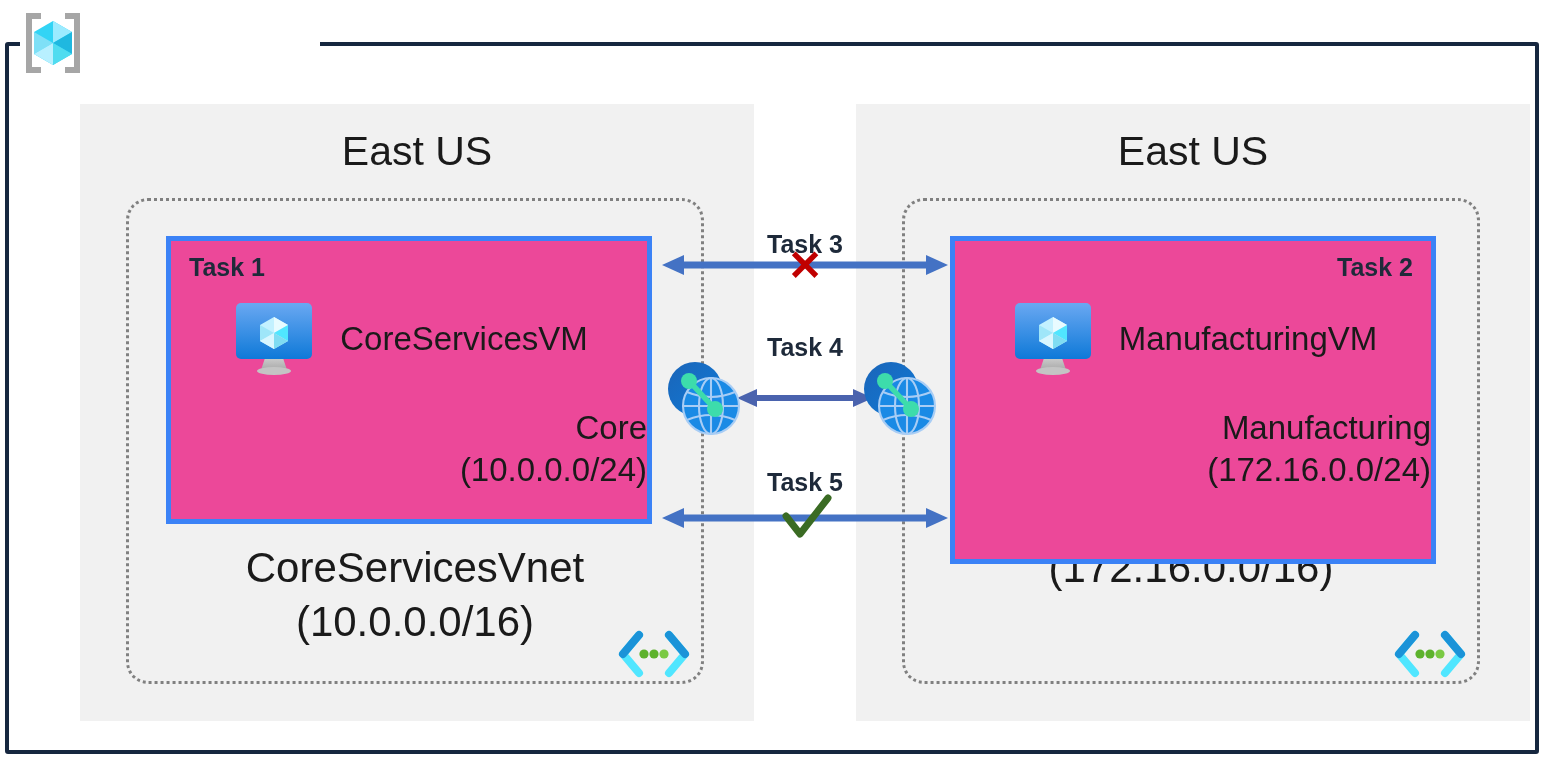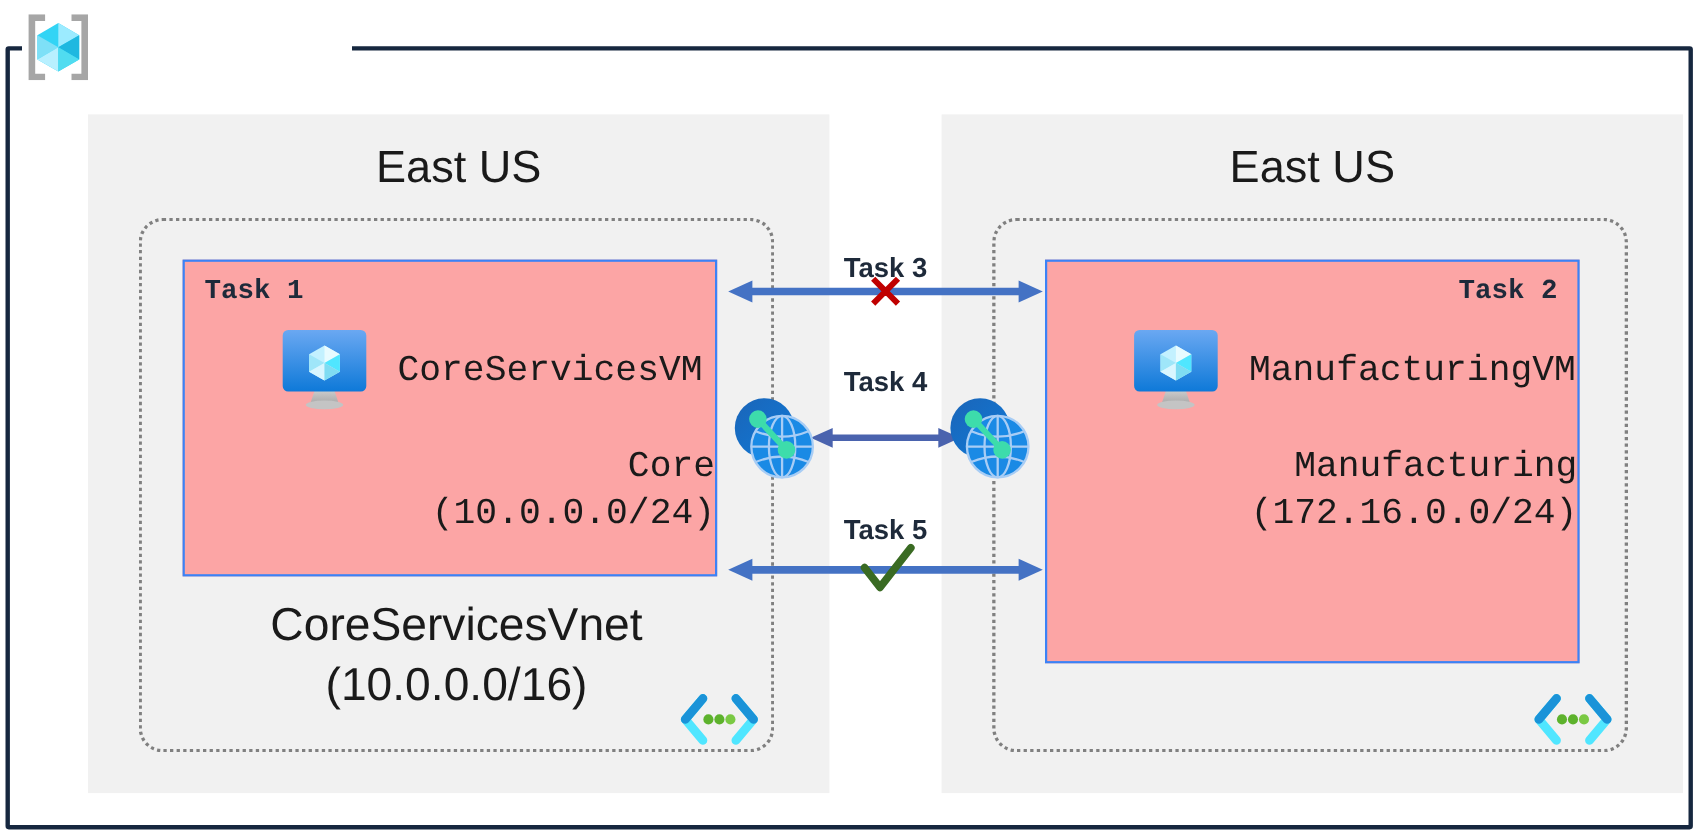--- a/index.html
+++ b/index.html
@@ -81,48 +81,46 @@
     position: absolute;
     border: 3px dotted #808080;
     border-radius: 22px;
     background: transparent;
     box-sizing: border-box;
   }
 
   
   .subnet {
     position: absolute;
-    background: #fca5a5;
-    border: 2px solid #3b82f6;
+    background: #ec4899;
+    border: 5px solid #3b82f6;
     box-sizing: border-box;
-    font-family: Liberation Mono, monospace;
   }
   .subnet-left  { left: 166px; top: 236px; width: 486px; height: 288px; }
-  .subnet-right { left: 950px; top: 236px; width: 486px; height: 367px; }
+  .subnet-right { left: 950px; top: 236px; width: 486px; height: 328px; }
   .task-tag {
     position: absolute;
     top: 12px;
     font-size: 25px;
     font-weight: bold;
     color: #1e2a3a;
     white-space: nowrap;
   }
   .task-tag-left  { left: 18px; }
   .task-tag-right { right: 18px; }
 
   
   .vm-row {
     position: absolute;
     top: 58px;
     left: 0;
     width: 100%;
     display: flex;
     align-items: center;
     justify-content: center;
-    margin-left: 36px;
   }
   .vm-row-left  { padding-left: 0px; }
   .vm-icon {
     width: 88px;
     height: 80px;
     flex: none;
   }
   .vm-name {
     font-size: 33px;
     color: #1a1a1a;
@@ -290,20 +288,21 @@
         <div>(10.0.0.0/24)</div>
       </div>
     </div>
   </div>
 
   <div class="region region-right">
     <div class="region-label">East US</div>
 
     <div class="vnet" style="left:46px; top:94px; width:578px; height:486px;">
       <div class="vnet-name">
+        <div>(172.16.0.0/16)</div>
       </div>
 
       <svg class="vnet-corner-icon" viewBox="0 0 74 50">
         <path d="M22 6 L6 25 L22 44" fill="none" stroke="#50e6ff" stroke-width="8" stroke-linecap="round" stroke-linejoin="round"></path>
         <path d="M22 6 L6 25" fill="none" stroke="#1b93d8" stroke-width="8" stroke-linecap="round"></path>
         <path d="M52 6 L68 25 L52 44" fill="none" stroke="#50e6ff" stroke-width="8" stroke-linecap="round" stroke-linejoin="round"></path>
         <path d="M52 6 L68 25" fill="none" stroke="#1b93d8" stroke-width="8" stroke-linecap="round"></path>
         <circle cx="27" cy="25" r="4.6" fill="#5db22c"></circle>
         <circle cx="37" cy="25" r="4.6" fill="#5db22c"></circle>
         <circle cx="47" cy="25" r="4.6" fill="#7ac943"></circle>

